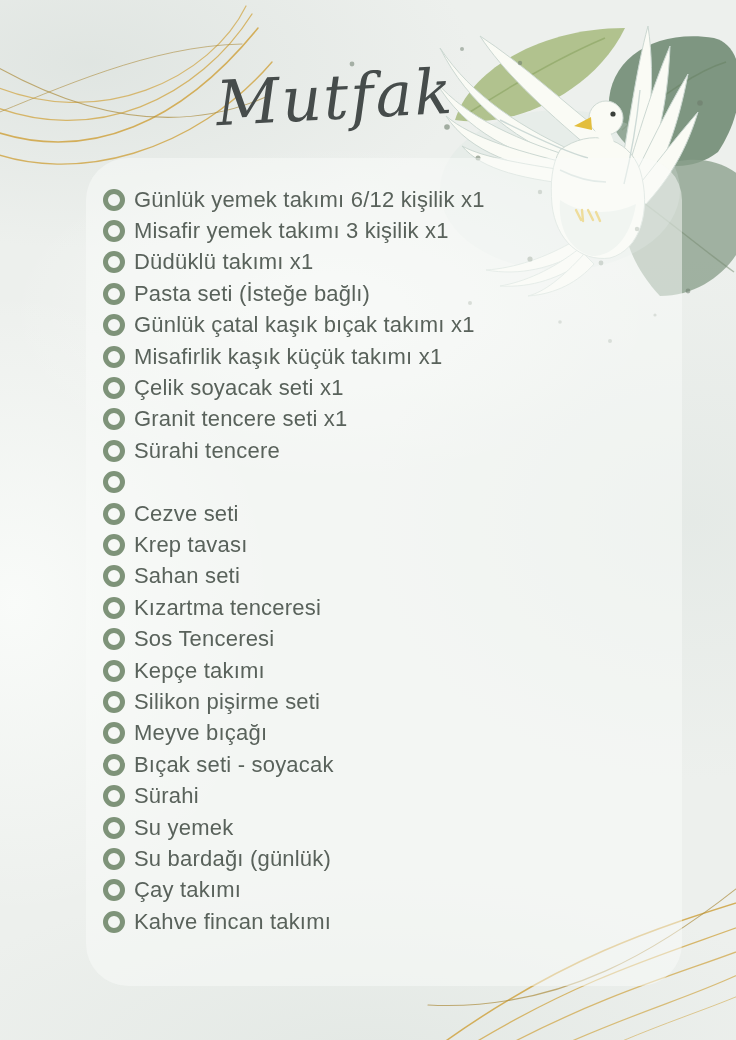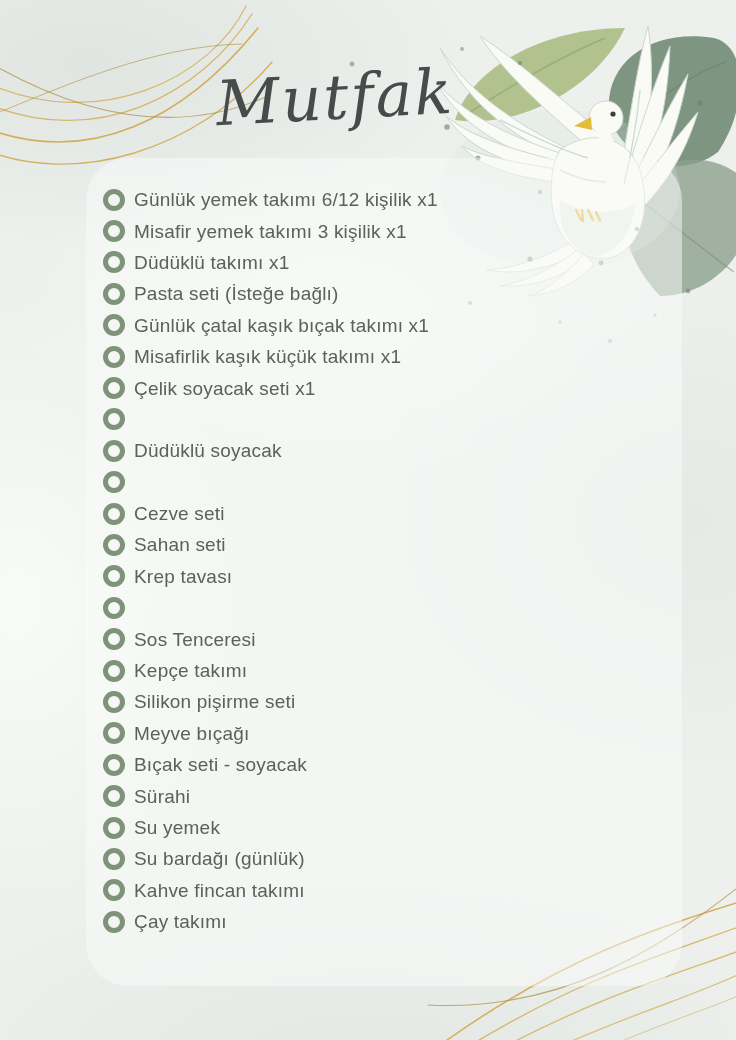--- a/index.html
+++ b/index.html
@@ -32,21 +32,21 @@
   .list{
     position:absolute;left:103px;top:184px;margin:0;padding:0;list-style:none;
   }
   .row{display:flex;align-items:center;height:31.4px;gap:9px;}
   .ring{
     flex:none;width:12px;height:12px;border-radius:50%;
     border:5px solid var(--bullet-ring,#7E9379);
     background:transparent;box-sizing:content-box;
   }
   .label{
-    font-size:19px;line-height:1;letter-spacing:.2px;
+    font-size:22px;line-height:1;letter-spacing:.2px;
     color:var(--item-text,#59625B);white-space:nowrap;
   }
 </style>
 </head>
 <body>
 
 <div class="page">
 
   <svg class="decor" viewBox="0 0 736 1040" xmlns="http://www.w3.org/2000/svg" aria-hidden="true">
 
@@ -168,42 +168,44 @@
       <li class="row">
       <span class="ring"></span>
       <span class="label">Misafirlik kaşık küçük takımı x1</span>
     </li>
       <li class="row">
       <span class="ring"></span>
       <span class="label">Çelik soyacak seti x1</span>
     </li>
       <li class="row">
       <span class="ring"></span>
-    </li>
-      <li class="row">
-      <span class="ring"></span>
-      <span class="label">Düdüklü soyacak</span>
+      <span class="label">Granit tencere seti x1</span>
+    </li>
+      <li class="row">
+      <span class="ring"></span>
+      <span class="label">Sürahi tencere</span>
     </li>
       <li class="row">
       <span class="ring"></span>
     </li>
       <li class="row">
       <span class="ring"></span>
       <span class="label">Cezve seti</span>
     </li>
       <li class="row">
       <span class="ring"></span>
+      <span class="label">Krep tavası</span>
+    </li>
+      <li class="row">
+      <span class="ring"></span>
       <span class="label">Sahan seti</span>
     </li>
       <li class="row">
       <span class="ring"></span>
-      <span class="label">Krep tavası</span>
-    </li>
-      <li class="row">
-      <span class="ring"></span>
+      <span class="label">Kızartma tenceresi</span>
     </li>
       <li class="row">
       <span class="ring"></span>
       <span class="label">Sos Tenceresi</span>
     </li>
       <li class="row">
       <span class="ring"></span>
       <span class="label">Kepçe takımı</span>
     </li>
       <li class="row">
@@ -225,21 +227,21 @@
       <li class="row">
       <span class="ring"></span>
       <span class="label">Su yemek</span>
     </li>
       <li class="row">
       <span class="ring"></span>
       <span class="label">Su bardağı (günlük)</span>
     </li>
       <li class="row">
       <span class="ring"></span>
+      <span class="label">Çay takımı</span>
+    </li>
+      <li class="row">
+      <span class="ring"></span>
       <span class="label">Kahve fincan takımı</span>
     </li>
-      <li class="row">
-      <span class="ring"></span>
-      <span class="label">Çay takımı</span>
-    </li>
     </ul>
 
 </div>
 
 </body></html>

